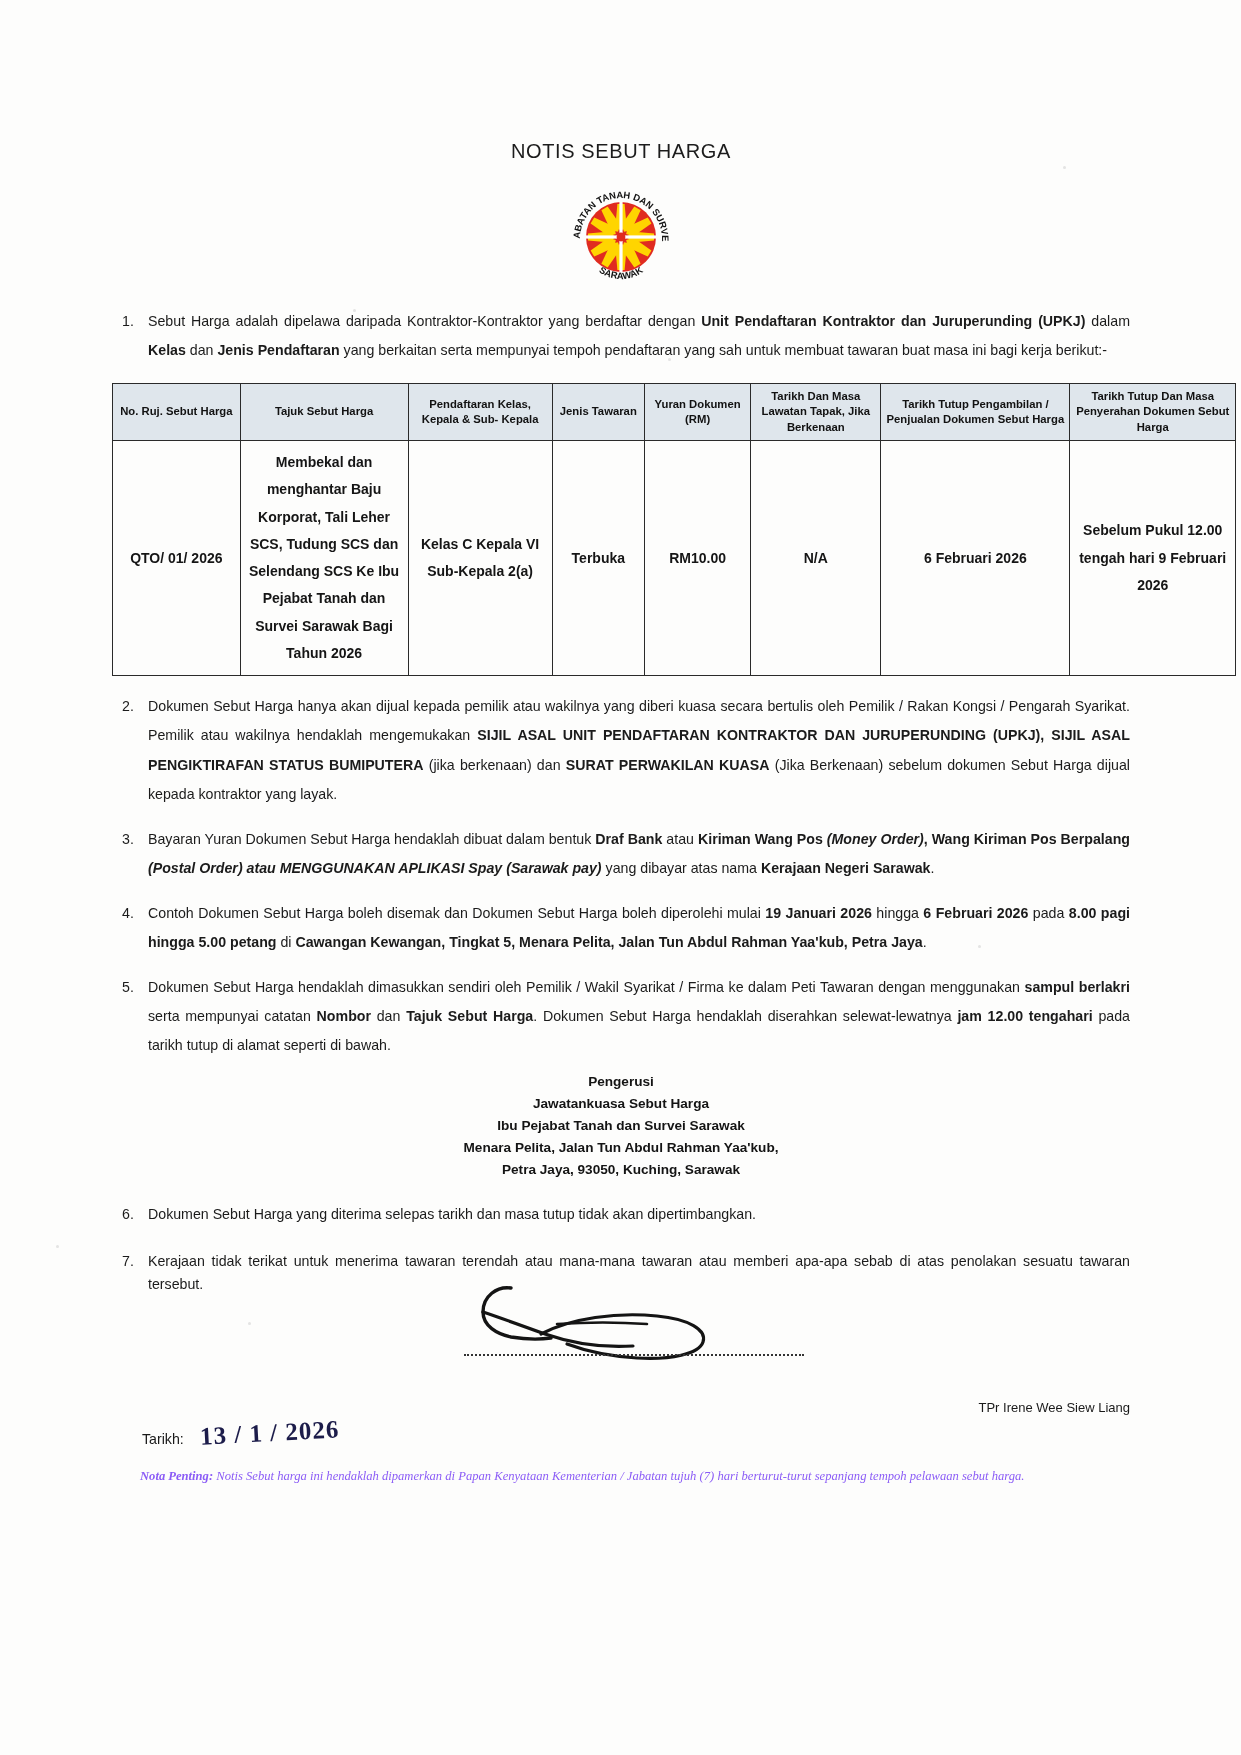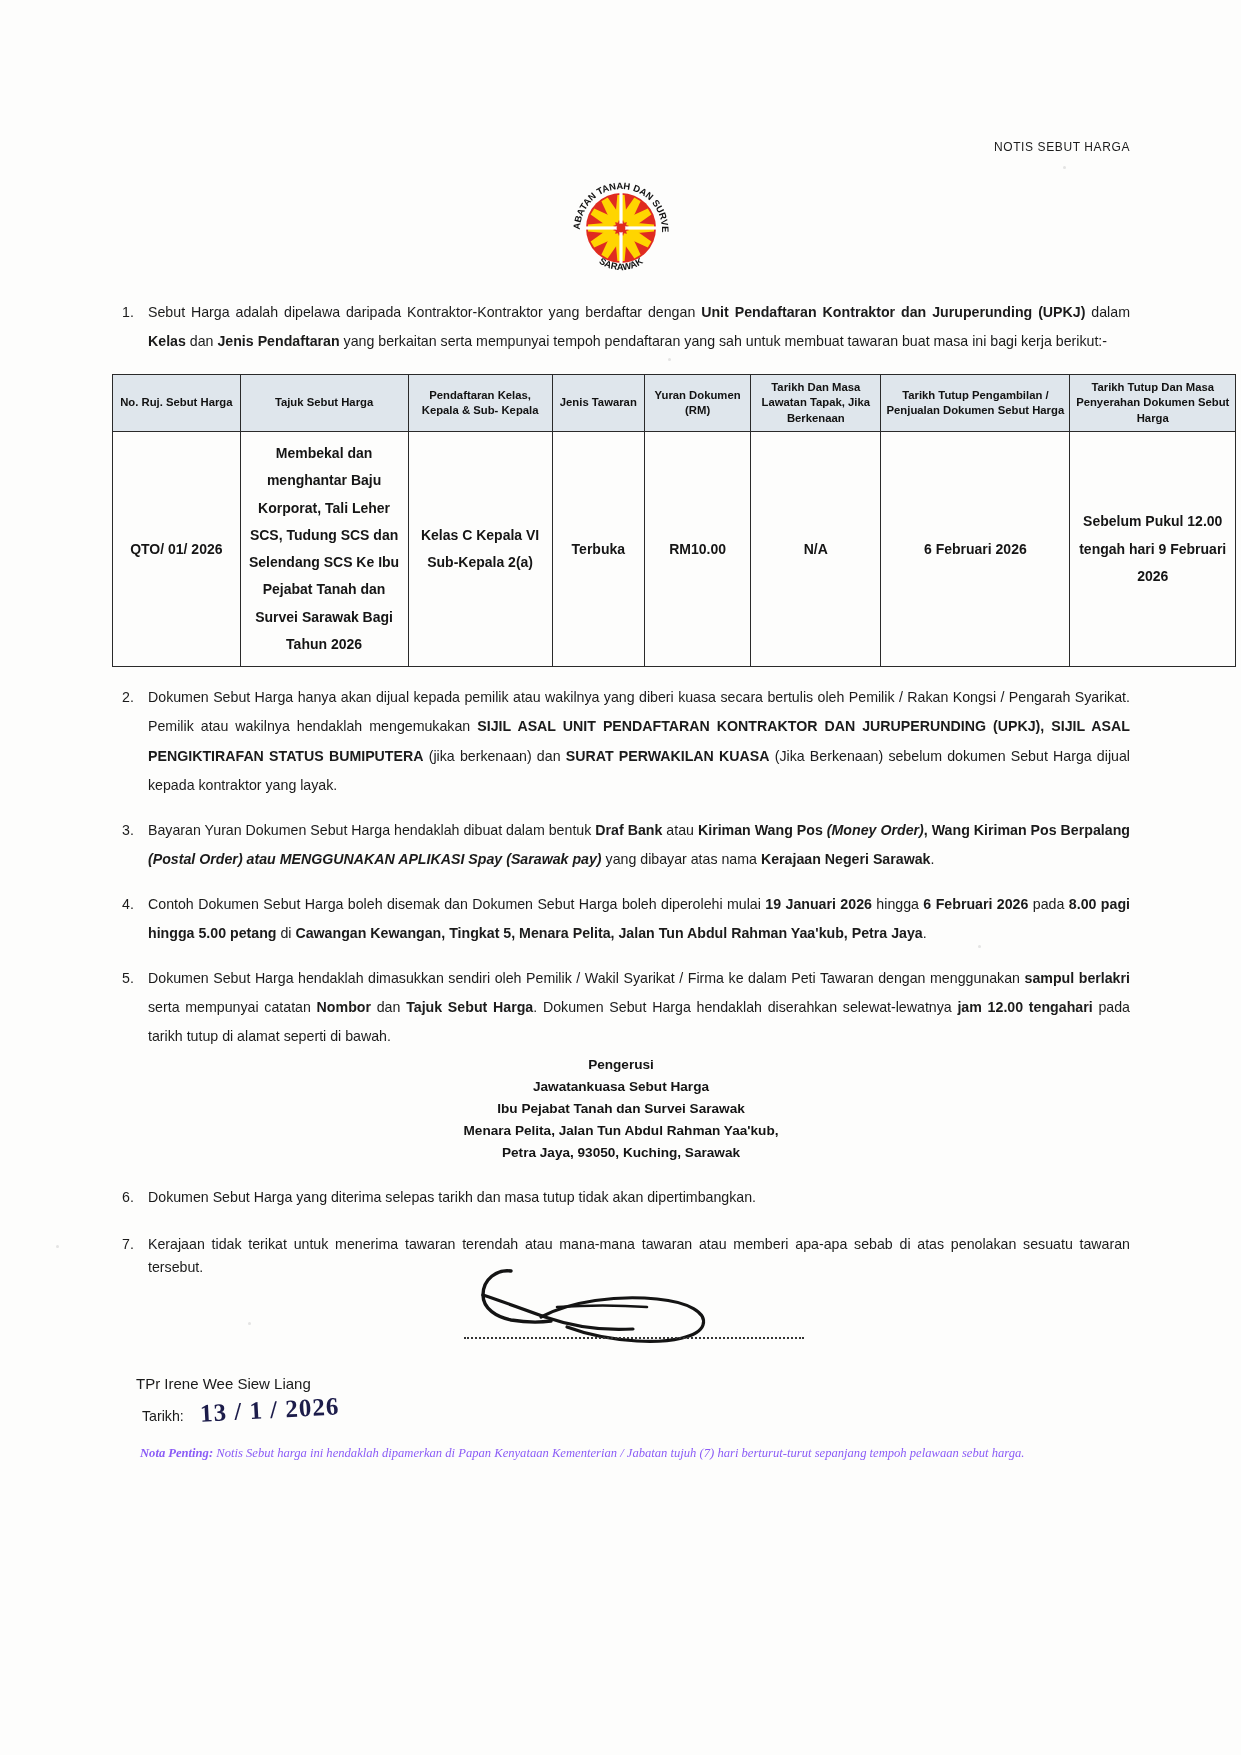--- a/index.html
+++ b/index.html
@@ -30,22 +30,22 @@
   }
 
   .doc {
     position: absolute;
     left: 112px;
     top: 140px;
     width: 1018px;
   }
 
   .title {
-    text-align: right;
-    font-size: 12px;
+    text-align: center;
+    font-size: 20px;
     letter-spacing: .6px;
     color: #1c1c1c;
     font-family: "Liberation Sans", sans-serif;
   }
 
   
   .crest-wrap {
     display: flex;
     justify-content: center;
     margin-top: 16px;
@@ -115,21 +115,21 @@
     padding-left: 14px;
     line-height: 1.95;
   }
 
   
   .sign-block {
     text-align: center;
     font-size: 13.6px;
     font-weight: bold;
     line-height: 1.62;
-    margin-top: 2px;
+    margin-top: 10px;
     color: #141414;
   }
 
   .signature-area {
     position: relative;
     height: 86px;
     margin-top: 2px;
   }
   .sig-svg {
     position: absolute;
@@ -137,23 +137,23 @@
     top: -16px;
   }
   .dotline {
     position: absolute;
     left: 352px;
     top: 56px;
     width: 340px;
     border-bottom: 2px dotted #333;
   }
   .signer {
-    text-align: left;
-    font-size: 15px;
-    margin-top: 8px;
+    text-align: right;
+    font-size: 13px;
+    margin-top: 16px;
     padding-left: 24px;
   }
 
   .tarikh-row {
     position: relative;
     margin-top: 6px;
     height: 40px;
   }
   .tarikh-label {
     position: absolute;

